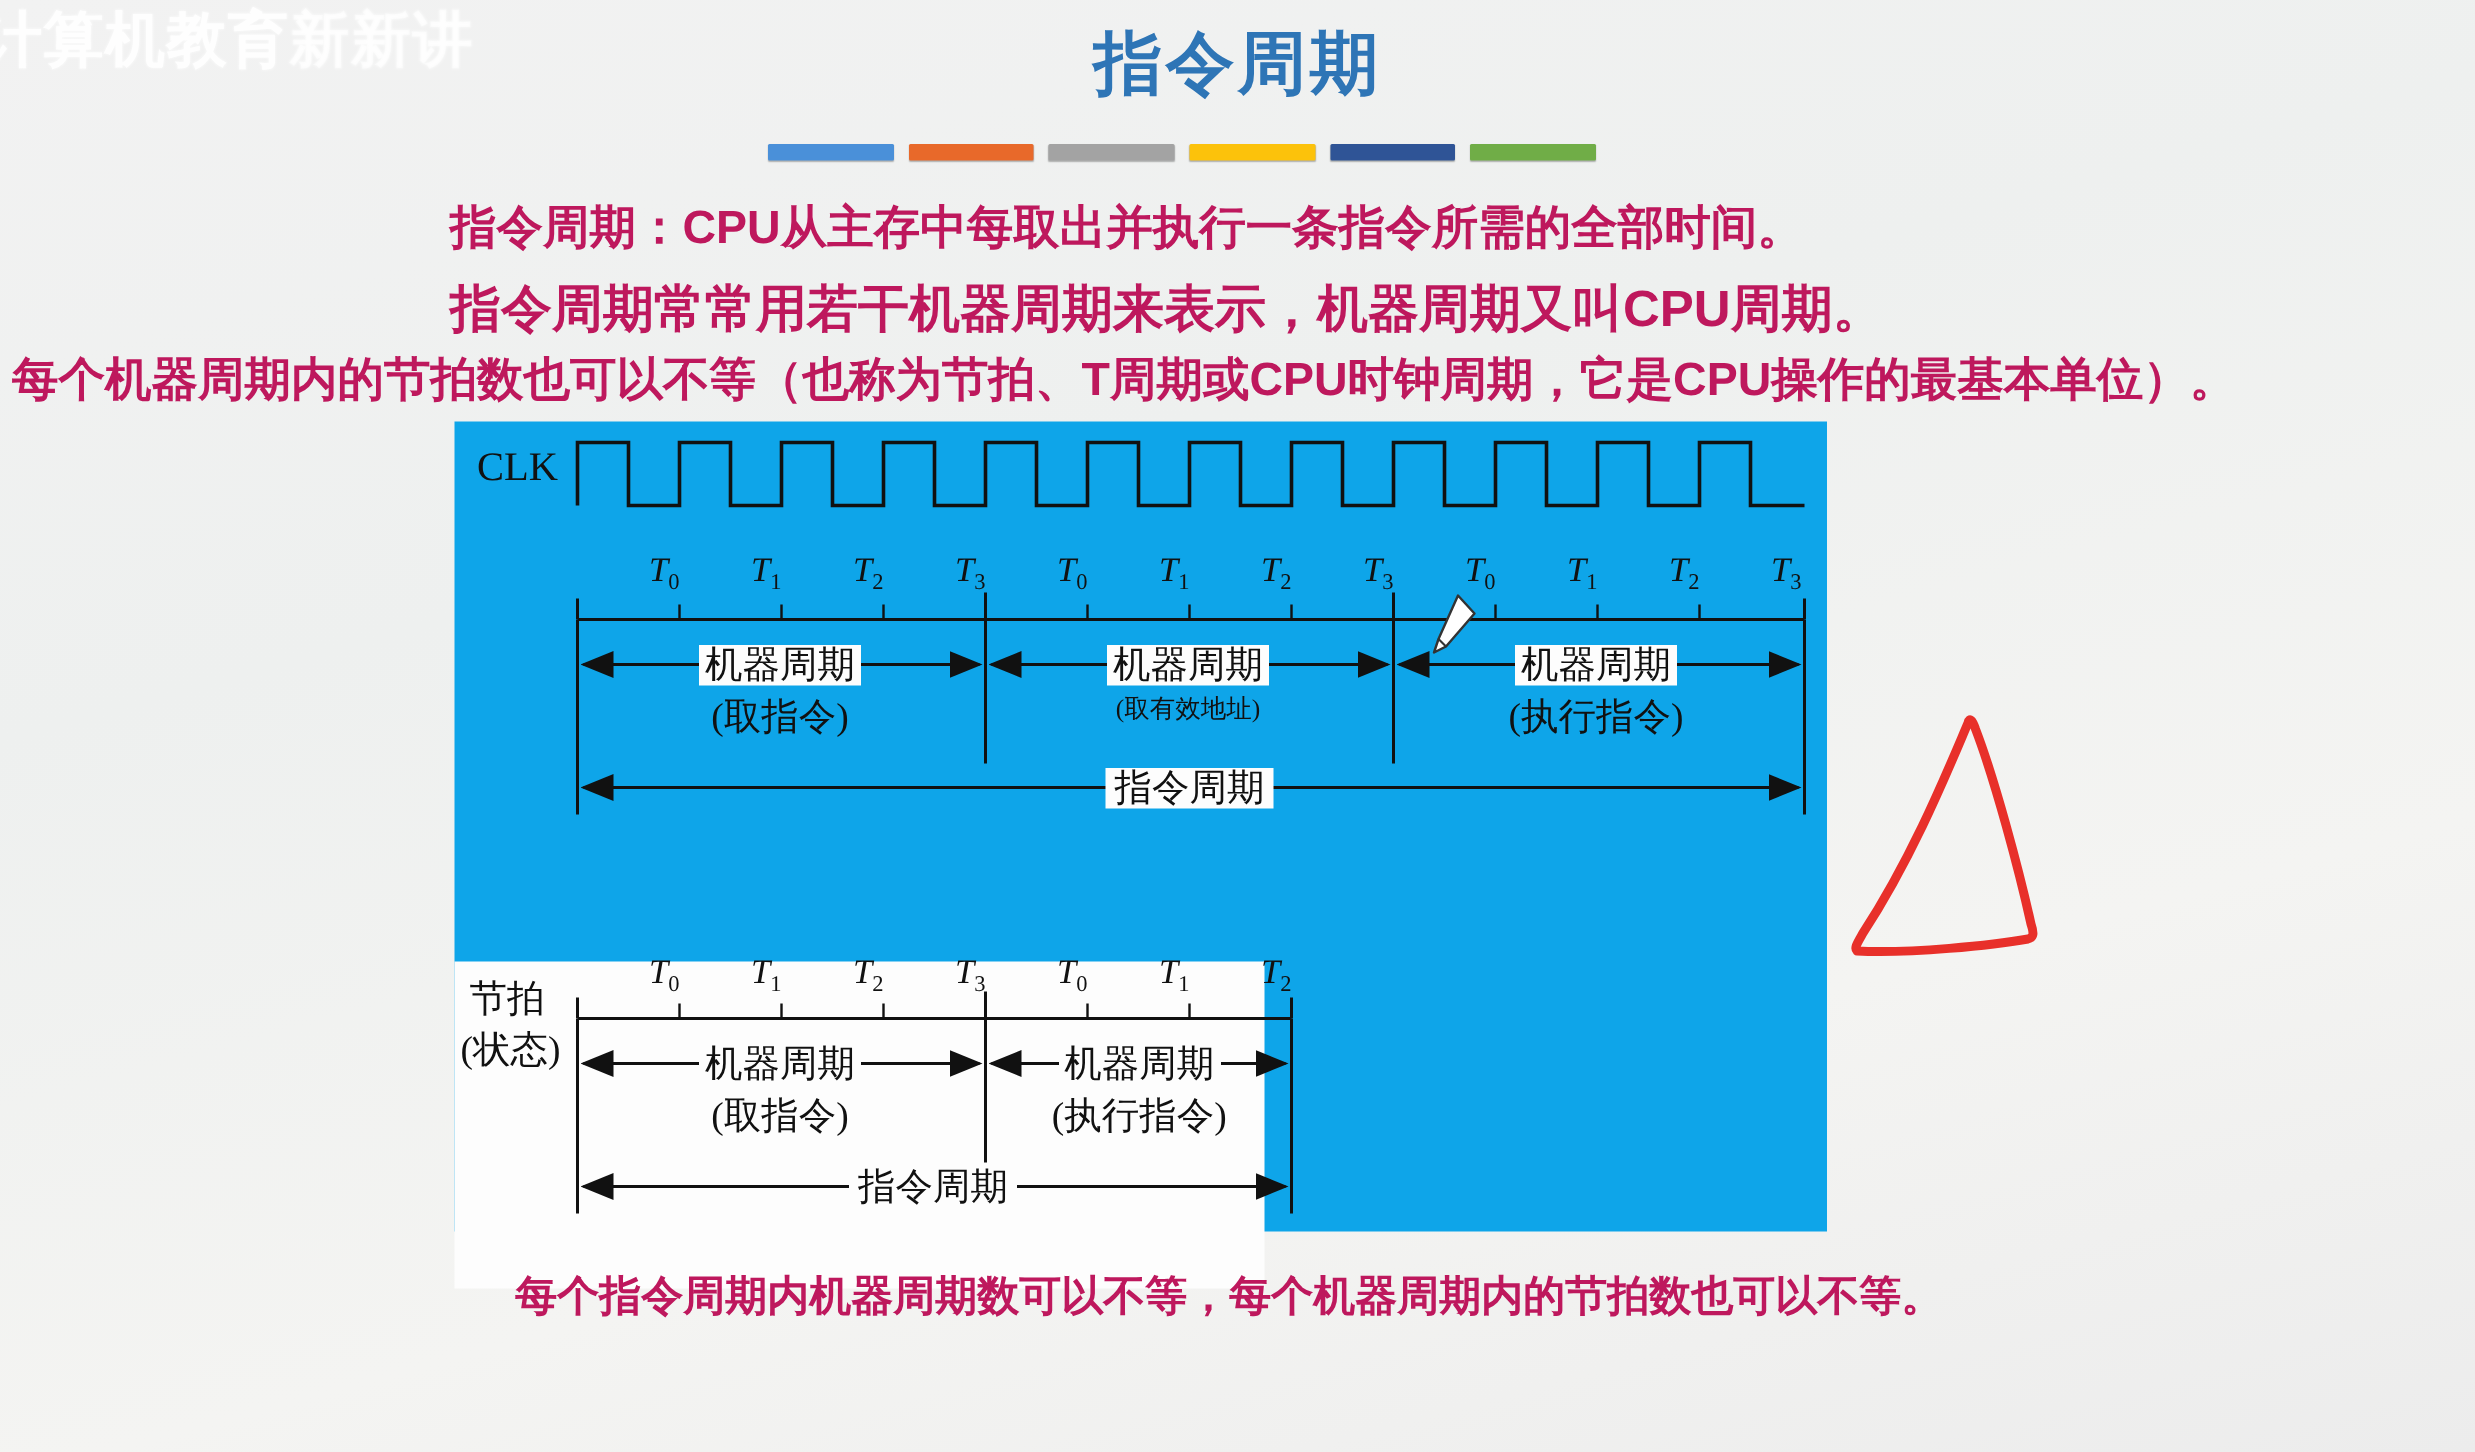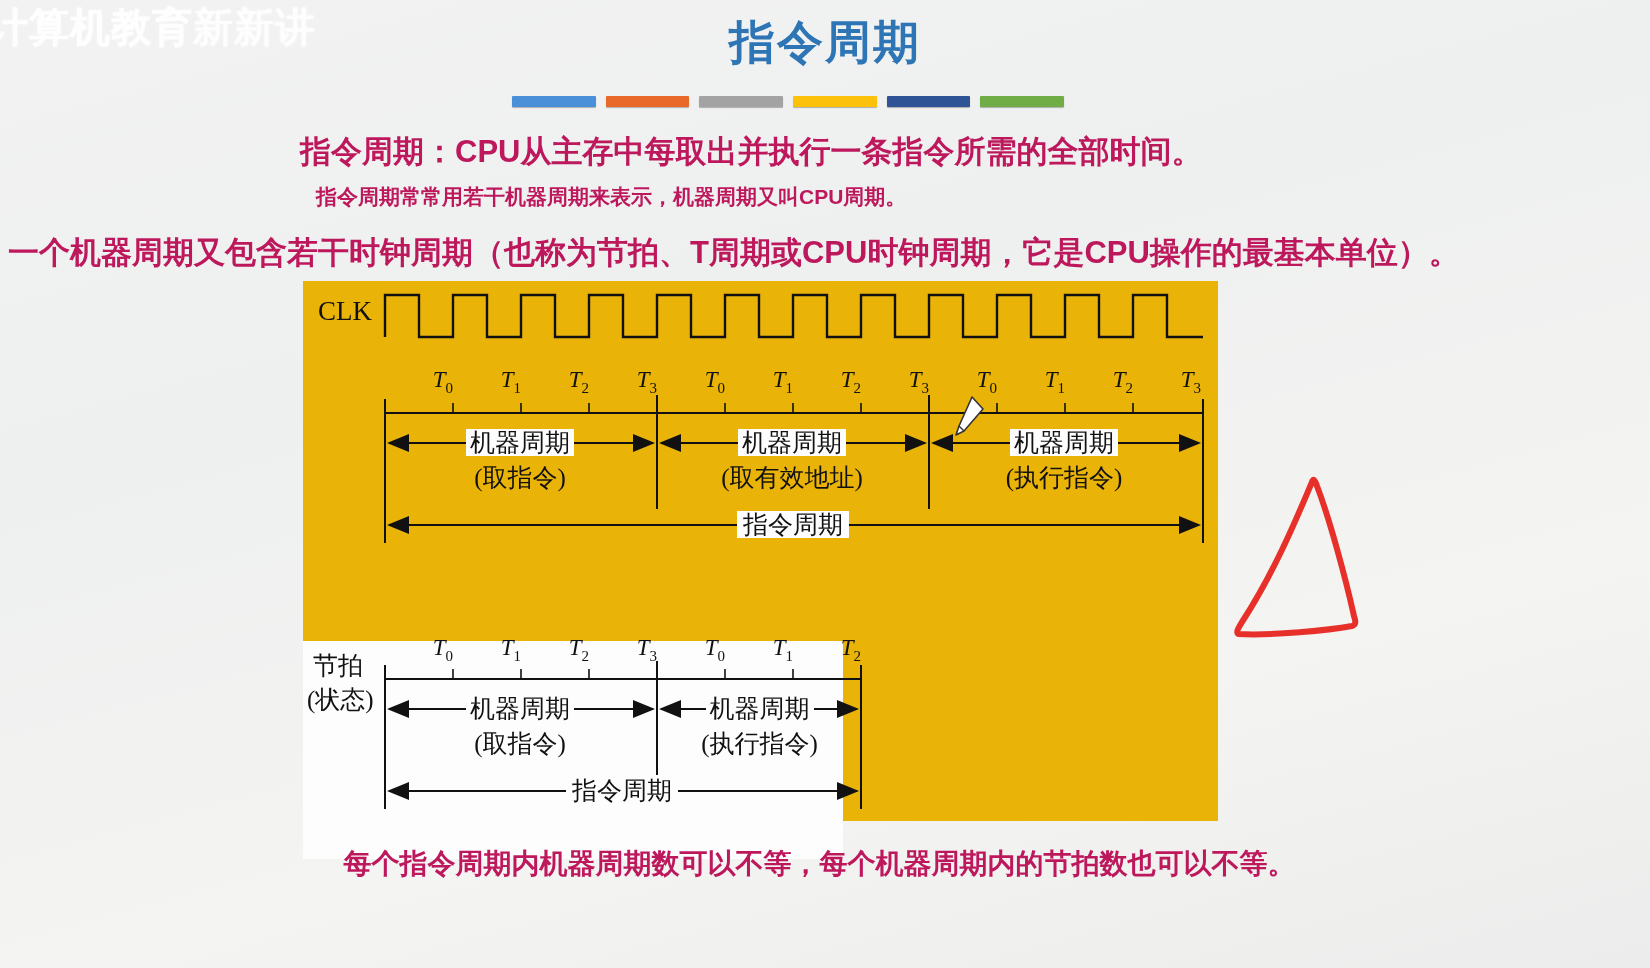--- a/index.html
+++ b/index.html
@@ -27,27 +27,27 @@
   
   #bars{position:absolute;left:512px;top:96px;width:552px;height:12px;display:flex;gap:10px;}
   #bars .bar{height:11px;border-radius:1px;box-shadow:0 1px 1px rgba(0,0,0,.28);}
   
   .btxt{
     position:absolute;
     font-family:"Liberation Sans","DejaVu Sans",sans-serif;
     font-weight:bold;color:#be185d;white-space:nowrap;
   }
   #line1{left:300px;top:131px;font-size:31px;}
-  #line2{left:316px;top:183px;font-size:21px;}
+  #line2{left:300px;top:183px;font-size:34px;}
   #line3{left:8px;top:232px;font-size:31px;}
   #bottomtext{left:0;width:1639px;text-align:center;top:845px;font-size:28px;}
   
   #figure{
     position:absolute;left:303px;top:281px;width:915px;height:540px;
-    background:#eab308;
+    background:#0ea5e9;
   }
   #fig-sub{
     position:absolute;left:303px;top:605px;width:540px;height:218px;background:#fdfdfd;margin-top:36px;
   }
   .cap{
     position:absolute;text-align:center;
     font-family:"Liberation Serif","DejaVu Serif",serif;
     font-size:25px;color:#111;white-space:nowrap;
   }
   .cn{
@@ -78,21 +78,21 @@
   <div class="bar" style="width:85px;background:#4a90d9"></div>
   <div class="bar" style="width:85px;background:#e8692a"></div>
   <div class="bar" style="width:85px;background:#a3a3a3"></div>
   <div class="bar" style="width:85px;background:#fcc20b"></div>
   <div class="bar" style="width:85px;background:#2f5496"></div>
   <div class="bar" style="width:85px;background:#70ad47"></div>
 </div>
 
 <div class="btxt" id="line1">指令周期：CPU从主存中每取出并执行一条指令所需的全部时间。</div>
 <div class="btxt" id="line2">指令周期常常用若干机器周期来表示，机器周期又叫CPU周期。</div>
-<div class="btxt" id="line3">一个机器周期又包含若干时钟周期（也称为节拍、T周期或CPU时钟周期，它是CPU操作的最基本单位）。</div>
+<div class="btxt" id="line3">每个机器周期内的节拍数也可以不等（也称为节拍、T周期或CPU时钟周期，它是CPU操作的最基本单位）。</div>
 
 <div id="figure">
 
   <div style="position:absolute;left:15px;top:15px;font-size:27px;font-family:'Liberation Serif',serif;color:#111;">CLK</div>
 
   <svg width="830" height="60" style="position:absolute;left:80px;top:4px;">
     <polyline fill="none" stroke="#111" stroke-width="2.4" points="2,52 2,10 36,10 36,52 70,52 70,10 104,10 104,52 138,52 138,10 172,10 172,52 206,52 206,10 240,10 240,52 274,52 274,10 308,10 308,52 342,52 342,10 376,10 376,52 410,52 410,10 444,10 444,52 478,52 478,10 512,10 512,52 546,52 546,10 580,10 580,52 614,52 614,10 648,10 648,52 682,52 682,10 716,10 716,52 750,52 750,10 784,10 784,52 820,52"></polyline>
   </svg>
 
   <svg width="830" height="36" style="position:absolute;left:80px;top:100px;">
@@ -150,21 +150,21 @@
   <div class="cn" style="position:absolute;left:82px;top:145px;width:270px;text-align:center;font-size:25px;">
     <span style="background:#fdfdfd;padding:0 4px;">机器周期</span>
   </div>
   <div class="cn" style="position:absolute;left:82px;top:180px;width:270px;text-align:center;font-size:25px;">
     <span>(取指令)</span>
   </div>
 
   <div class="cn" style="position:absolute;left:354px;top:145px;width:270px;text-align:center;font-size:25px;">
     <span style="background:#fdfdfd;padding:0 4px;">机器周期</span>
   </div>
-  <div class="cn" style="position:absolute;left:354px;top:180px;width:270px;text-align:center;font-size:25px;">
+  <div class="cn" style="position:absolute;left:354px;top:180px;width:270px;text-align:center;font-size:17px;">
     <span>(取有效地址)</span>
   </div>
 
   <div class="cn" style="position:absolute;left:626px;top:145px;width:270px;text-align:center;font-size:25px;">
     <span style="background:#fdfdfd;padding:0 4px;">机器周期</span>
   </div>
   <div class="cn" style="position:absolute;left:626px;top:180px;width:270px;text-align:center;font-size:25px;">
     <span>(执行指令)</span>
   </div>
 

